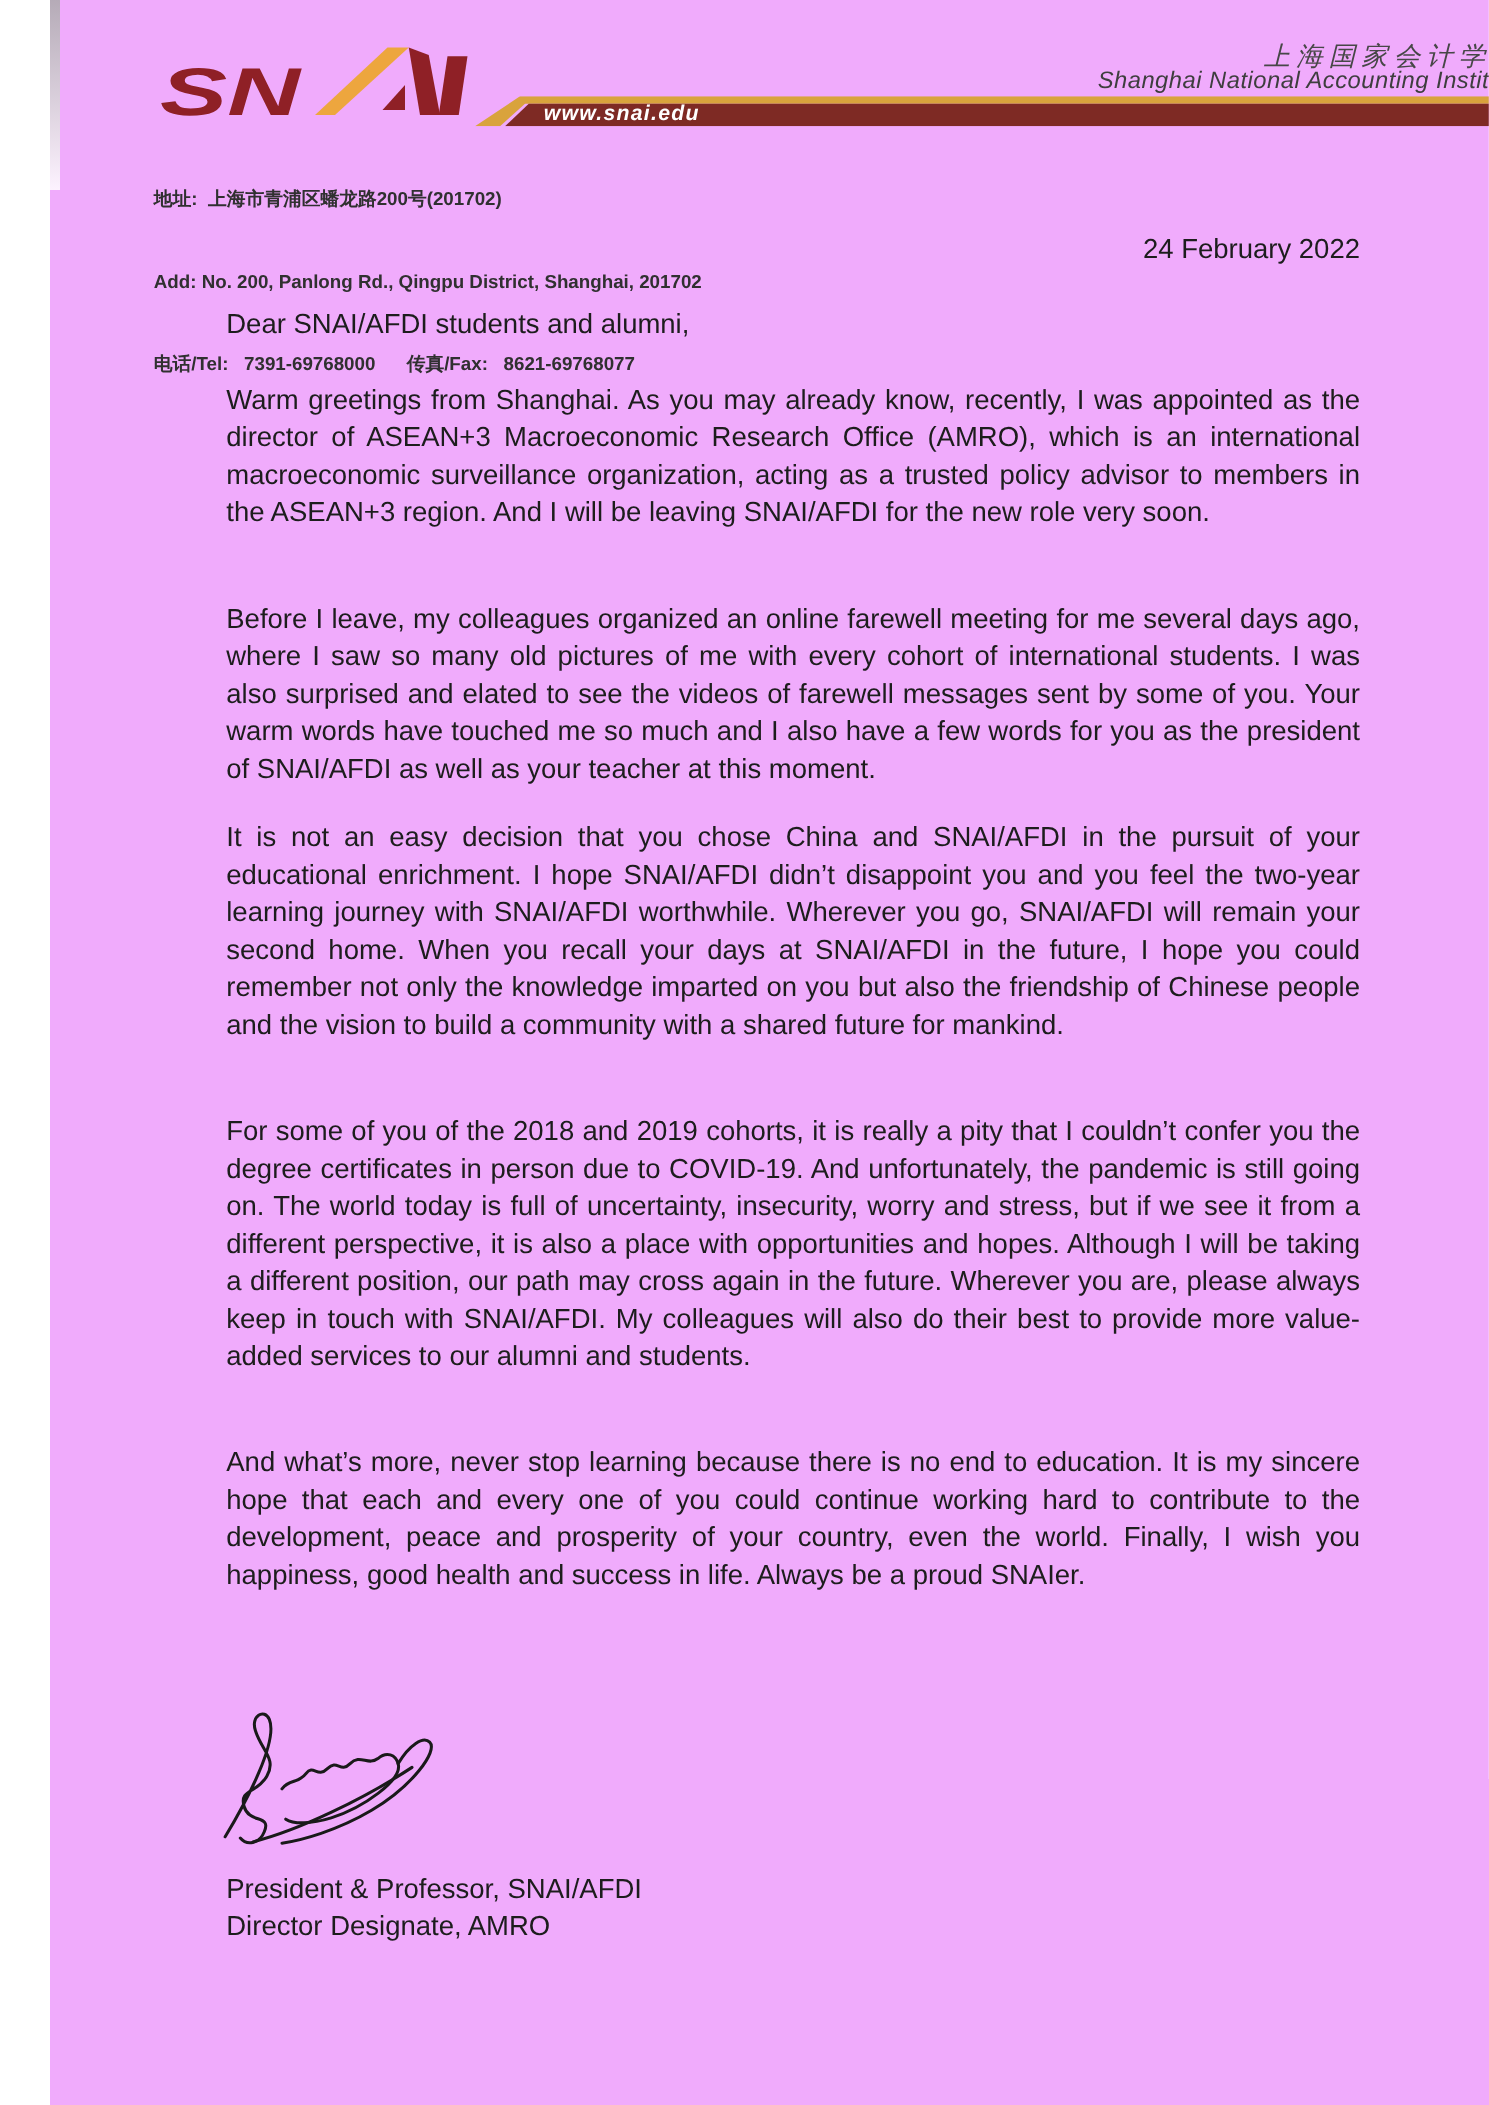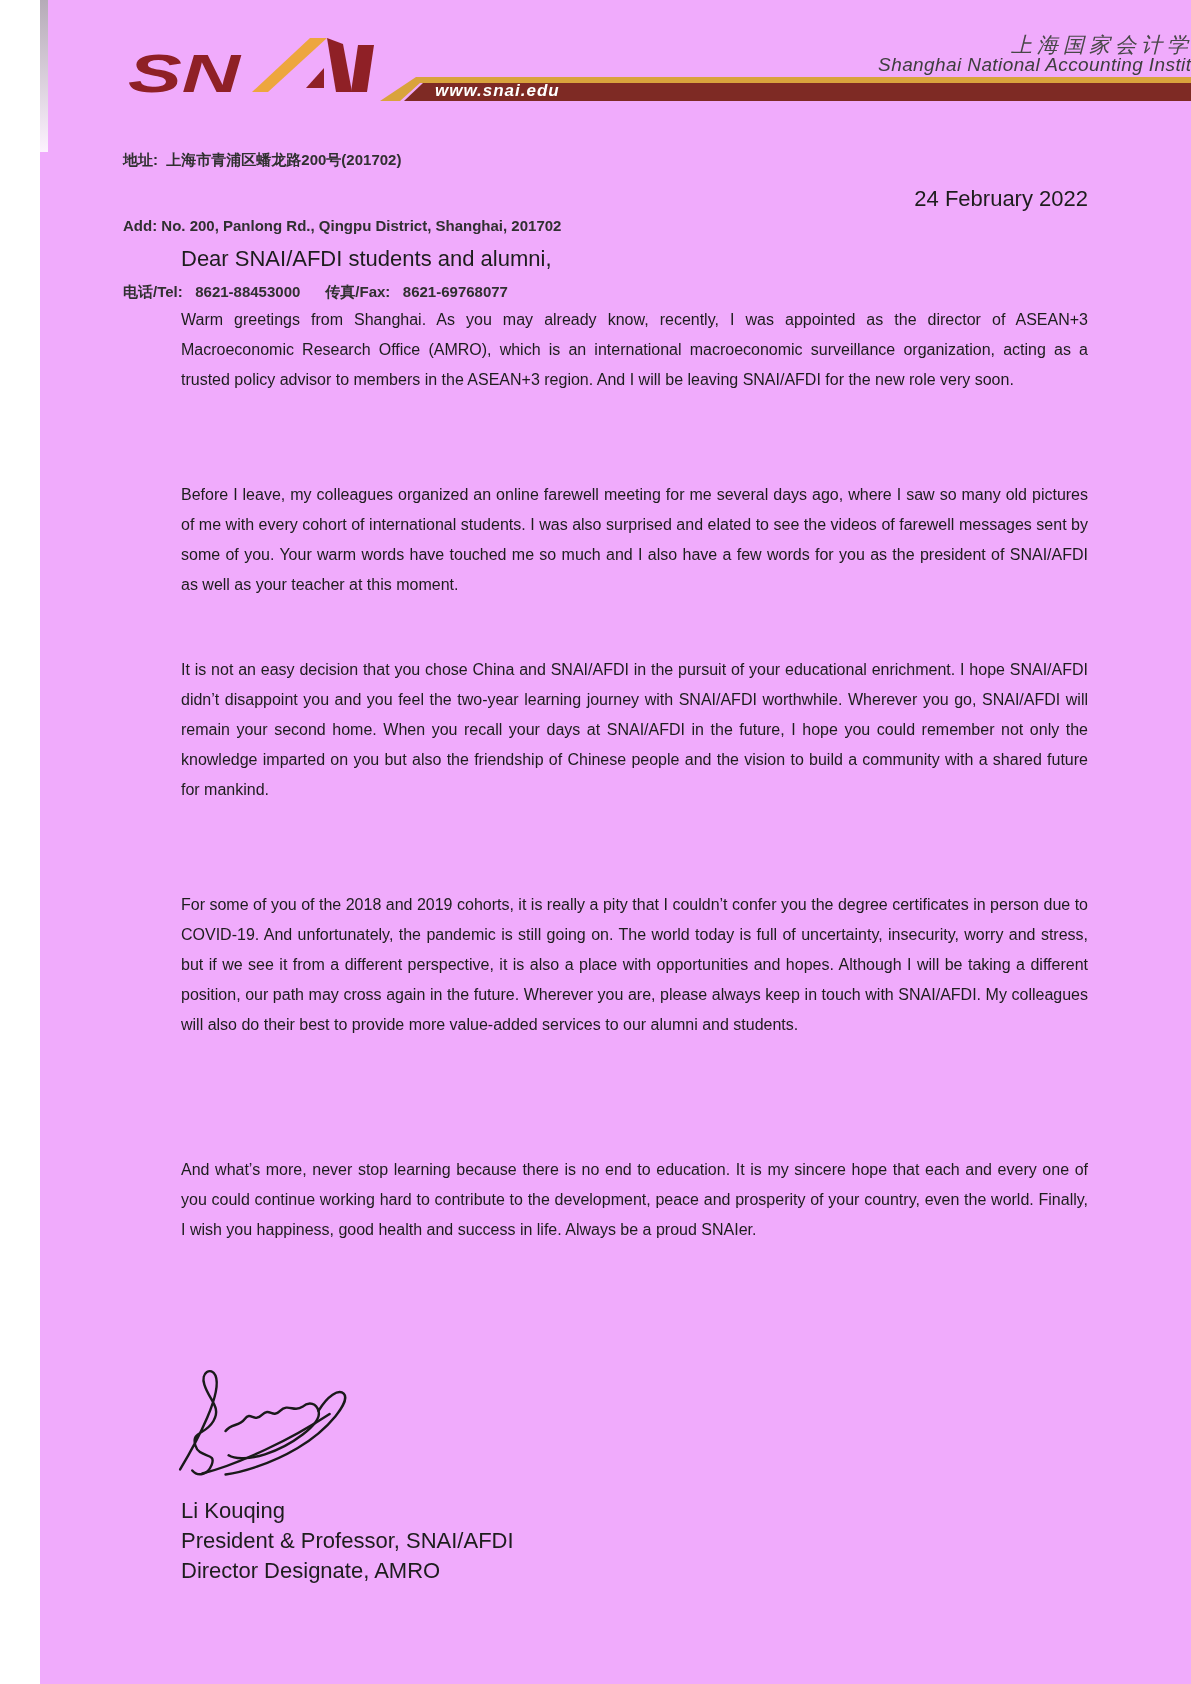--- a/index.html
+++ b/index.html
@@ -16,21 +16,21 @@
   .inst-cn{position:absolute;right:12px;top:31px;font-size:21px;font-style:italic;
     letter-spacing:5px;color:#474747;white-space:pre;}
   .inst-en{position:absolute;right:12px;top:54px;font-size:19px;font-style:italic;
     color:#3e3e3e;letter-spacing:.4px;white-space:pre;}
   .addr{position:absolute;left:83px;top:105px;font-size:15px;font-weight:bold;
     color:#303030;line-height:22px;white-space:pre;}
   
   .line{position:absolute;left:141px;width:907px;font-size:22px;line-height:30px;}
   .date{top:184px;text-align:right;}
   .salutation{top:244px;}
-  .para{position:absolute;left:141px;width:907px;font-size:16px;line-height:30px;
+  .para{position:absolute;left:141px;width:907px;font-size:22px;line-height:30px;
     text-align:justify;margin:0;}
   .p1{top:305px;} .p2{top:480px;} .p3{top:655px;} .p4{top:890px;} .p5{top:1155px;}
   .closing{top:1339px;}
   .signature-svg{position:absolute;left:128px;top:1366px;width:202px;height:114px;}
   .signoff{position:absolute;left:141px;top:1496px;font-size:22px;line-height:30px;}
 </style>
 </head>
 <body>
 
 <div class="page">
@@ -50,21 +50,21 @@
     <polygon points="48,6 856,6 856,24 29,24" fill="#7e2a24"></polygon>
     <text x="60" y="19" font-family="Liberation Sans, DejaVu Sans, sans-serif" font-size="17" font-weight="bold" font-style="italic" fill="#ffffff" letter-spacing="1">www.snai.edu</text>
   </svg>
 
   <div class="inst-cn">上海国家会计学院</div>
   <div class="inst-en">Shanghai National Accounting Institute</div>
 
   <div class="addr">
     <div>地址:  上海市青浦区蟠龙路200号(201702)</div>
     <div>Add: No. 200, Panlong Rd., Qingpu District, Shanghai, 201702</div>
-    <div>电话/Tel:   8621-88453000      传真/Fax:   8621-69768077</div>
+    <div>电话/Tel:   7391-69768000      传真/Fax:   8621-69768077</div>
   </div>
 
   <div class="line date">24 February 2022</div>
   <div class="line salutation">Dear SNAI/AFDI students and alumni,</div>
 
   <p class="para p1">Warm greetings from Shanghai. As you may already know, recently, I was appointed as the director of ASEAN+3 Macroeconomic Research Office (AMRO), which is an international macroeconomic surveillance organization, acting as a trusted policy advisor to members in the ASEAN+3 region. And I will be leaving SNAI/AFDI for the new role very soon.</p>
   <p class="para p2">Before I leave, my colleagues organized an online farewell meeting for me several days ago, where I saw so many old pictures of me with every cohort of international students. I was also surprised and elated to see the videos of farewell messages sent by some of you. Your warm words have touched me so much and I also have a few words for you as the president of SNAI/AFDI as well as your teacher at this moment.</p>
   <p class="para p3">It is not an easy decision that you chose China and SNAI/AFDI in the pursuit of your educational enrichment. I hope SNAI/AFDI didn’t disappoint you and you feel the two-year learning journey with SNAI/AFDI worthwhile. Wherever you go, SNAI/AFDI will remain your second home. When you recall your days at SNAI/AFDI in the future, I hope you could remember not only the knowledge imparted on you but also the friendship of Chinese people and the vision to build a community with a shared future for mankind.</p>
   <p class="para p4">For some of you of the 2018 and 2019 cohorts, it is really a pity that I couldn’t confer you the degree certificates in person due to COVID-19. And unfortunately, the pandemic is still going on. The world today is full of uncertainty, insecurity, worry and stress, but if we see it from a different perspective, it is also a place with opportunities and hopes. Although I will be taking a different position, our path may cross again in the future. Wherever you are, please always keep in touch with SNAI/AFDI. My colleagues will also do their best to provide more value-added services to our alumni and students.</p>
   <p class="para p5">And what’s more, never stop learning because there is no end to education. It is my sincere hope that each and every one of you could continue working hard to contribute to the development, peace and prosperity of your country, even the world. Finally, I wish you happiness, good health and success in life. Always be a proud SNAIer.</p>
@@ -73,18 +73,17 @@
   <svg class="signature-svg" viewBox="0 0 200 112" aria-hidden="true">
     <g fill="none" stroke="#1a1a1a" stroke-width="2.4" stroke-linecap="round">
       <path d="M12,102 C30,72 54,26 47,9 C43,0 32,6 36,18 C41,34 53,40 45,54 C37,68 23,64 27,78 C31,92 49,84 43,98 C39,108 29,109 24,103"></path>
       <path d="M57,64 C63,56 70,60 76,52 C82,44 85,56 93,48 C101,40 103,52 111,44 C119,36 125,46 133,40 C140,34 147,37 149,44 C153,57 121,79 96,87 C80,92 66,92 60,88"></path>
       <path d="M149,44 C158,29 169,22 174,27 C181,34 160,62 128,81 C101,97 72,105 57,107"></path>
       <path d="M34,106 C70,97 122,72 160,47"></path>
     </g>
   </svg>
 
   <div class="signoff">
-    <div>Li Kouqing</div>
     <div>President &amp; Professor, SNAI/AFDI</div>
     <div>Director Designate, AMRO</div>
   </div>
 
 </div>
 
 </body></html>

